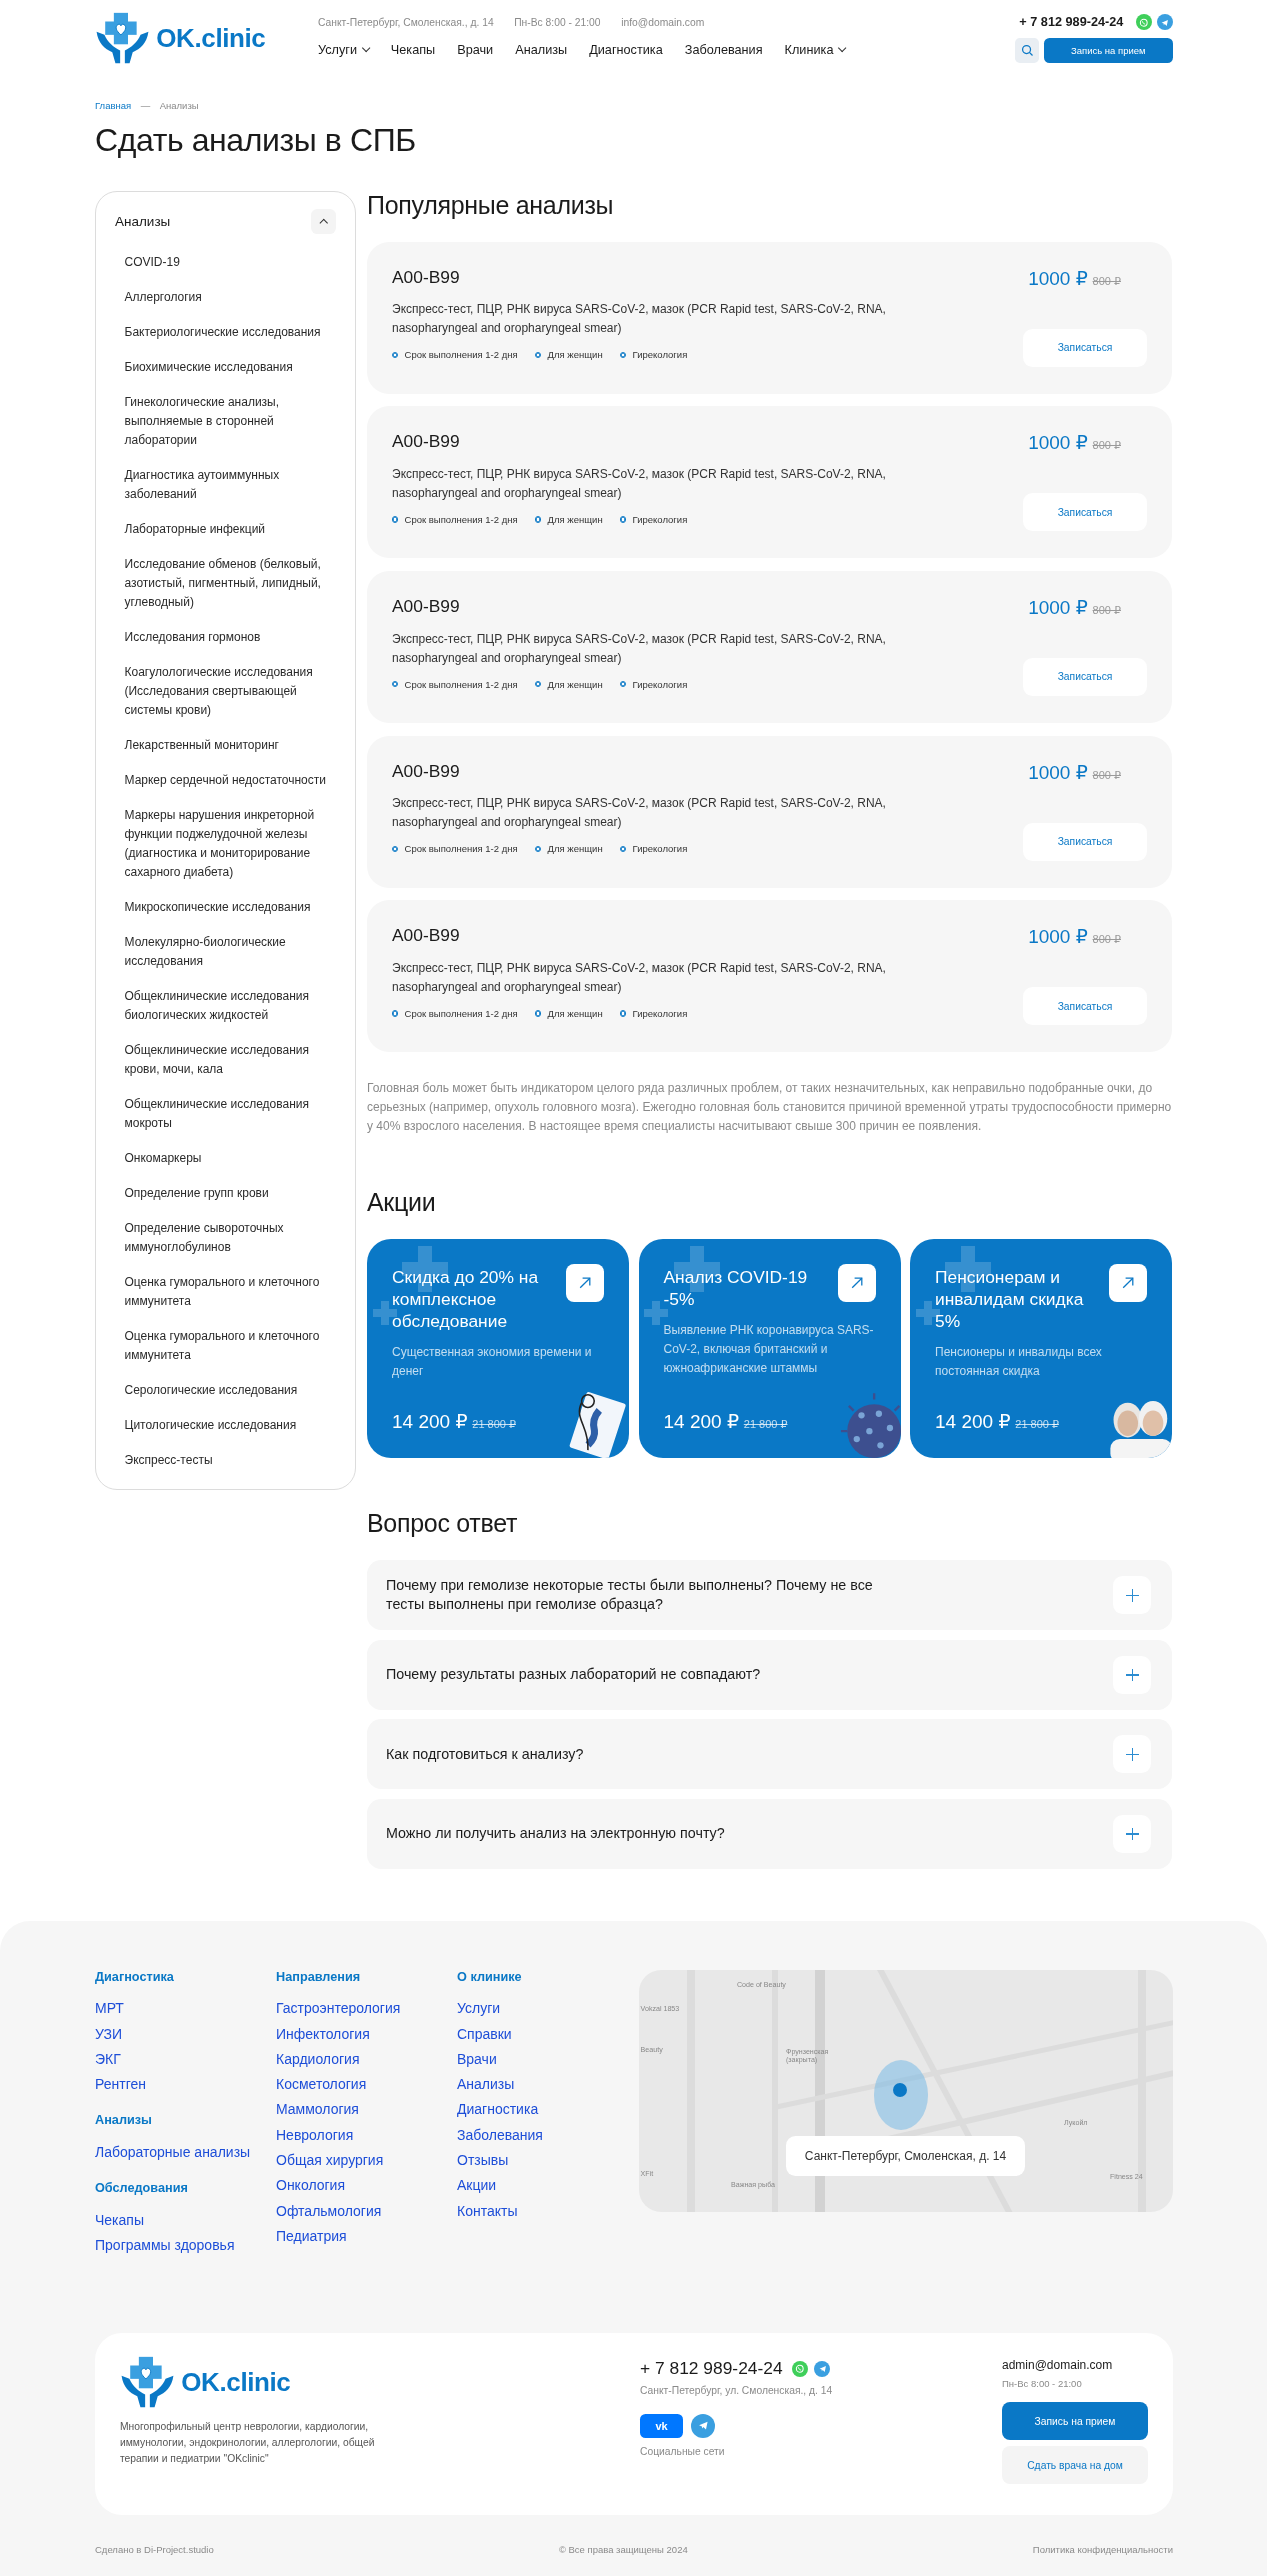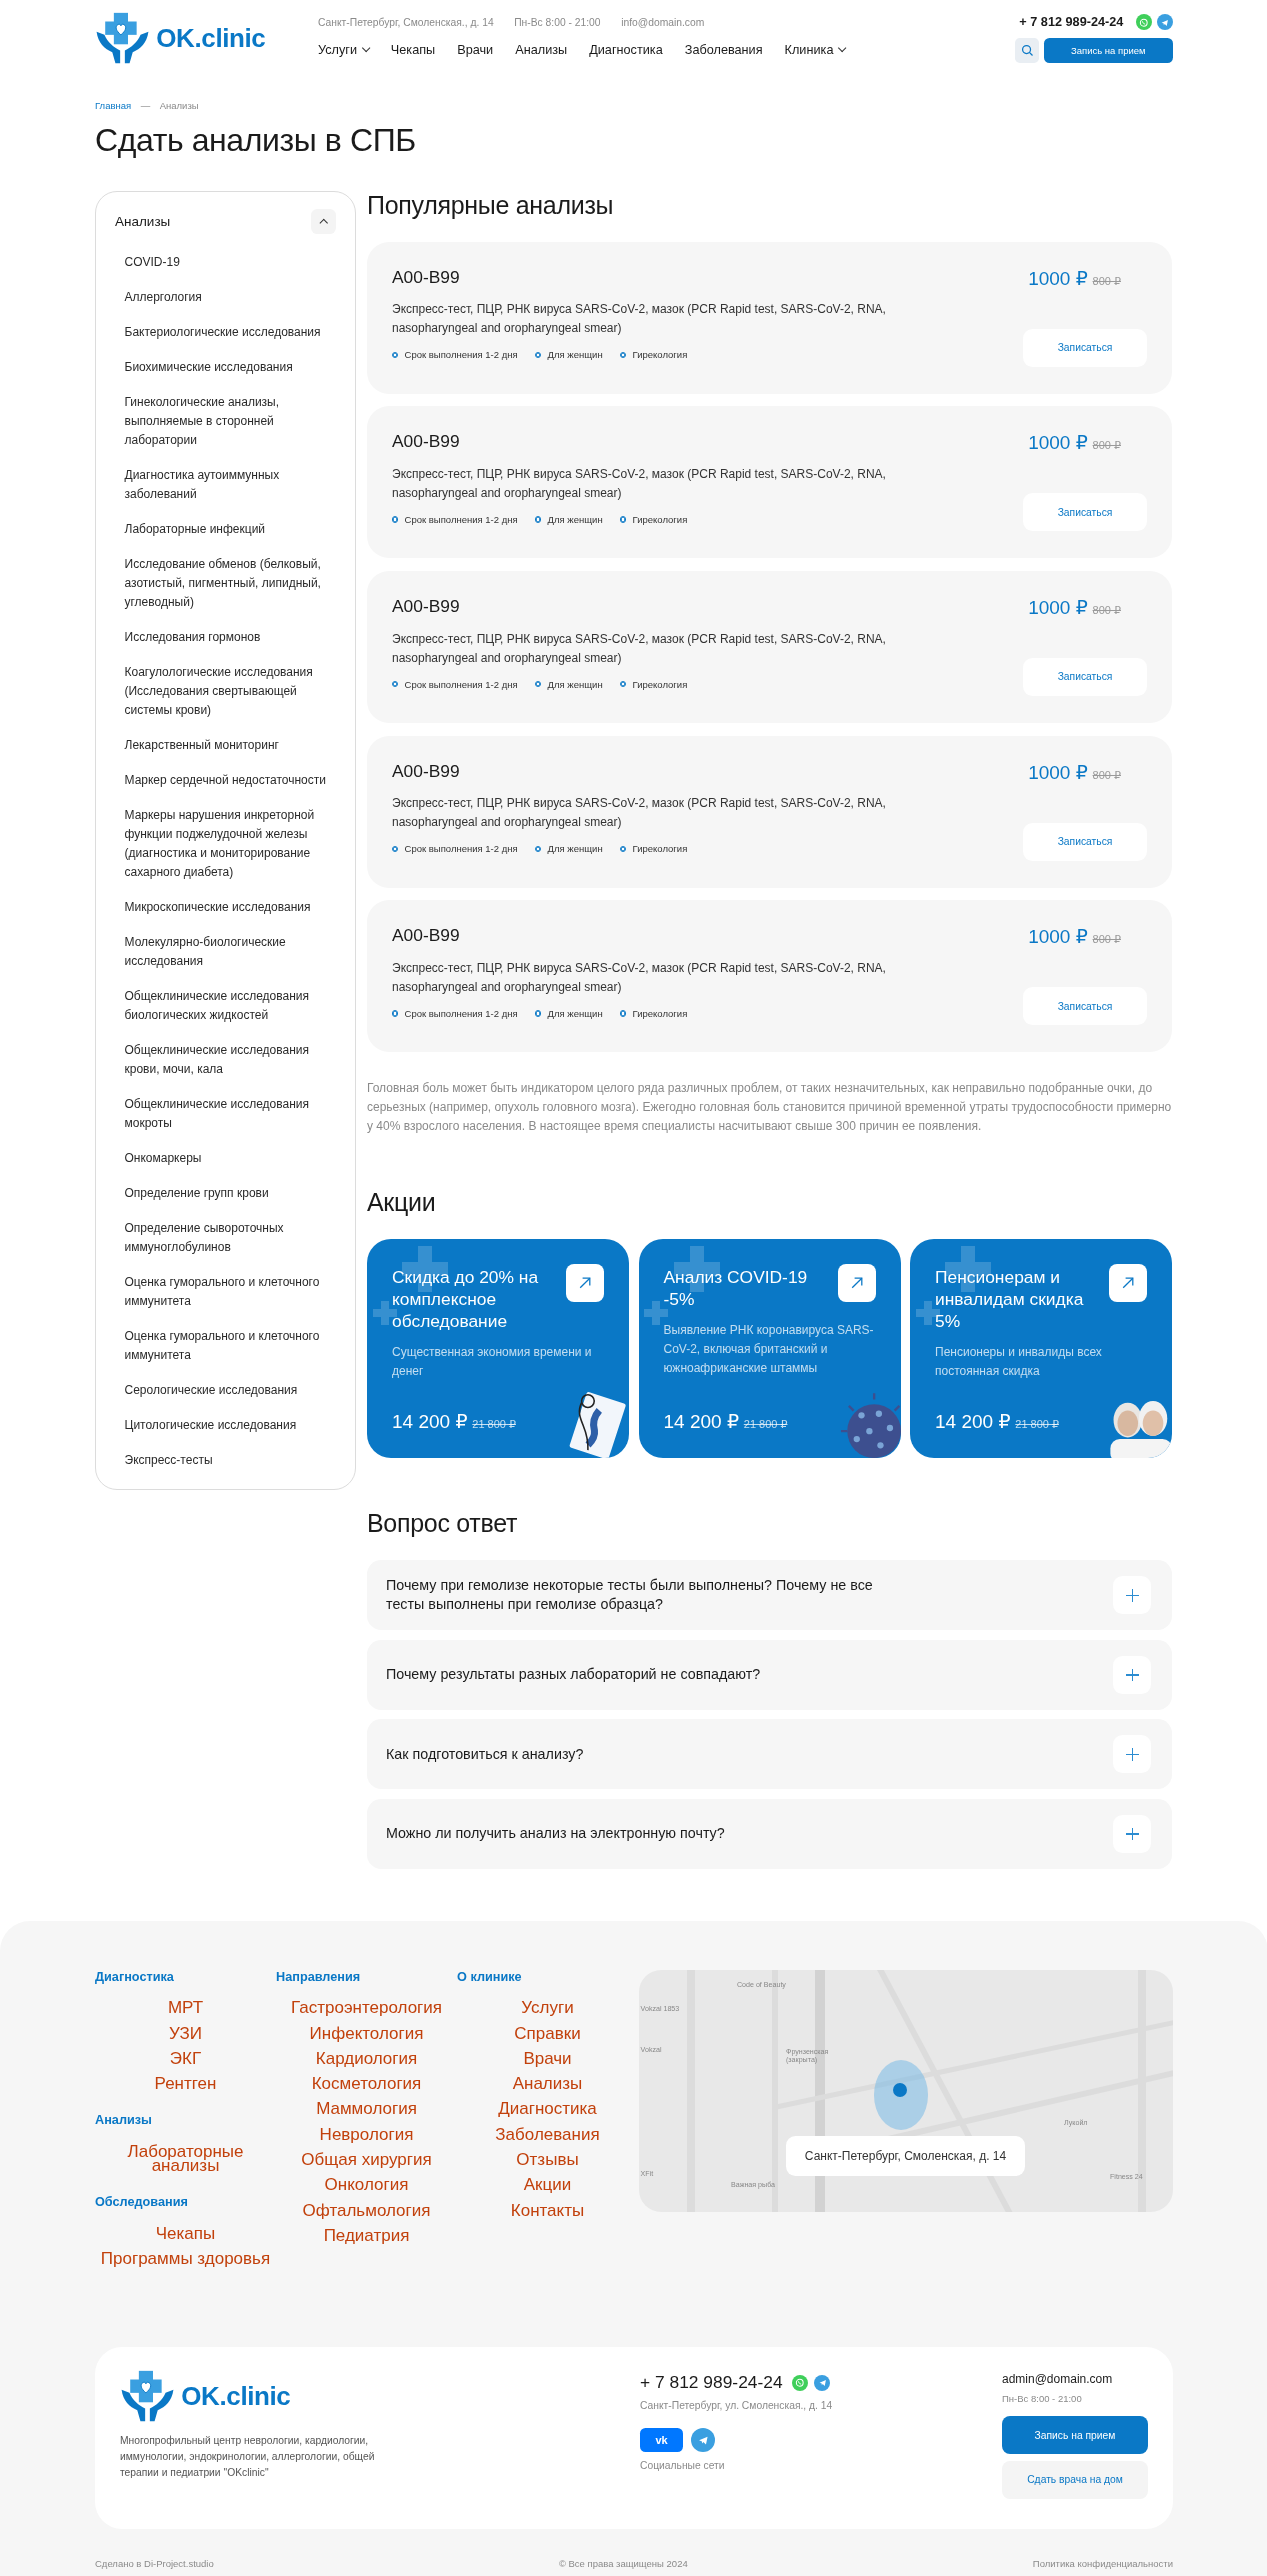--- a/index.html
+++ b/index.html
@@ -85,21 +85,21 @@
   .faq-plus::before, .faq-plus::after { content: ""; position: absolute; background: #2b8cd1; }
   .faq-plus::before { width: 12.7px; height: 1.6px; }
   .faq-plus::after { width: 1.6px; height: 12.7px; }
 
   
   .footer { background: #f6f6f6; margin-top: 52px; border-radius: 30px 30px 0 0; padding-top: 49px; padding-bottom: 24px; }
   .footer-top { display: flex; }
   .fcol { width: 181px; }
   .fhead { font-size: 12.7px; font-weight: 700; color: #0a78c6; }
   .flinks { list-style: none; margin-top: 17.4px; }
-  .flinks li { font-size: 17px; color: #c2410c; margin-bottom: 11px; line-height: 14.3px; cursor: pointer; text-align: center; }
+  .flinks li { font-size: 14px; color: #1d4ed8; margin-bottom: 11px; line-height: 14.3px; cursor: pointer; }
   .fgroup { margin-bottom: 22px; }
   .map { position: absolute; right: 0; top: 0; width: 534px; height: 242px; border-radius: 22px; background: #e8e8e8; overflow: hidden; }
   .map-road { position: absolute; background: #dcdcdc; }
   .map-label { position: absolute; font-size: 7.1px; color: #888; }
   .map-pin-ring { position: absolute; left: 235px; top: 90px; width: 54px; height: 70px; border-radius: 50%; background: rgba(120,185,230,0.55); }
   .map-pin { position: absolute; left: 254px; top: 113px; width: 14.3px; height: 14.3px; border-radius: 50%; background: #0a78c6; }
   .map-address { position: absolute; left: 147px; top: 166px; width: 239px; height: 40px; background: #fff; border-radius: 9.5px; display: flex; align-items: center; justify-content: center; font-size: 12px; color: #333; }
 
   .footer-card { background: #fff; border-radius: 27px; height: 182px; margin-top: 59px; position: relative; }
   .fc-logo { position: absolute; left: 25px; top: 22px; display: flex; align-items: center; gap: 6.3px; }
@@ -537,21 +537,21 @@
       <div class="map">
         <div class="map-road" style="left:48px;top:0;width:8px;height:242px;"></div>
         <div class="map-road" style="left:133px;top:0;width:6.3px;height:242px;"></div>
         <div class="map-road" style="left:176px;top:0;width:9.5px;height:242px;background:#d2d2d2;"></div>
         <div class="map-road" style="left:238px;top:0;width:6.3px;height:285px;transform:rotate(-28deg);transform-origin:top left;"></div>
         <div class="map-road" style="left:135px;top:135px;width:412px;height:4.8px;transform:rotate(-12deg);transform-origin:left;"></div>
         <div class="map-road" style="left:206px;top:176px;width:341px;height:6.3px;transform:rotate(-13deg);transform-origin:left;"></div>
         <div class="map-road" style="left:499px;top:0;width:8px;height:242px;"></div>
         <span class="map-label" style="left:98px;top:11px;">Code of Beauty</span>
         <span class="map-label" style="left:1.6px;top:35px;">Vokzal 1853</span>
-        <span class="map-label" style="left:1.6px;top:76px;">Vokzal</span>
+        <span class="map-label" style="left:1.6px;top:76px;">Beauty</span>
         <span class="map-label" style="left:147px;top:78px;width:40px;">Фрунзенская (закрыта)</span>
         <span class="map-label" style="left:425px;top:149px;">Лукойл</span>
         <span class="map-label" style="left:471px;top:203px;">Fitness 24</span>
         <span class="map-label" style="left:1.6px;top:200px;">XFit</span>
         <span class="map-label" style="left:52px;top:211px;padding-left:40px;">Важная рыба</span>
         <div class="map-pin-ring"></div>
         <div class="map-pin"></div>
         <div class="map-address">Санкт-Петербург, Смоленская, д. 14</div>
       </div>
     </div>

